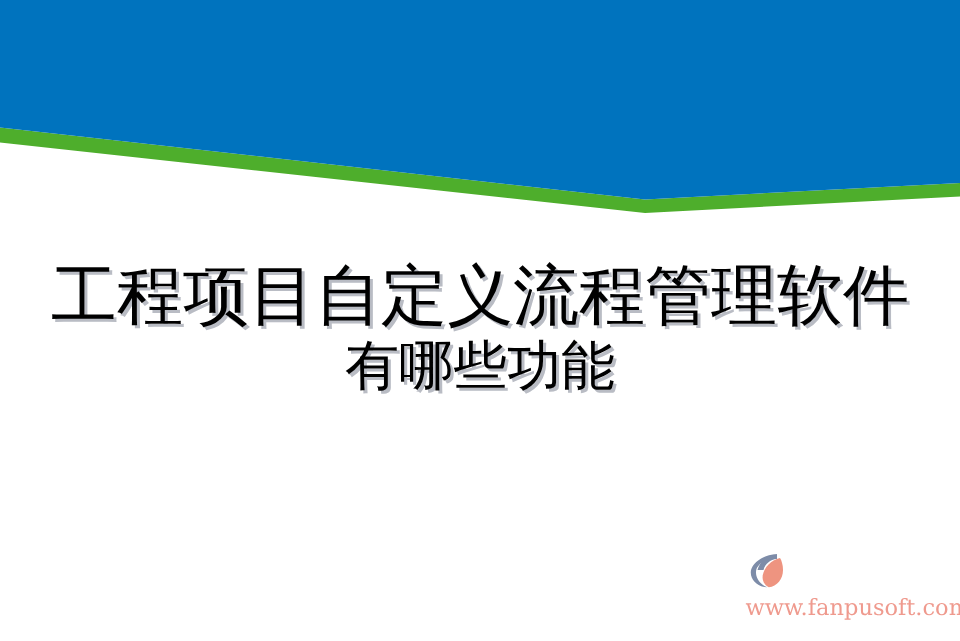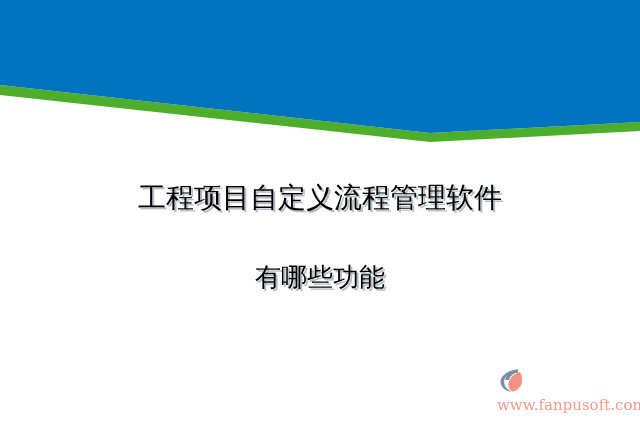--- a/index.html
+++ b/index.html
@@ -39,30 +39,29 @@
   
   #title-block {
     position: absolute;
     left: 0;
     top: 174px;
     width: 640px;
     text-align: center;
   }
   .title-line {
     font-family: "DejaVu Serif", "Liberation Serif", serif;
-    font-size: 28px;
+    font-size: 44px;
     line-height: 47px;
     color: #000000;
     letter-spacing: 0px;
     white-space: nowrap;
     text-shadow: 2px 2px 0 #b9bcc4;
   }
   .title-line.second {
-    font-size: 26px;
-    margin-top: 33px;
+    font-size: 36px;
   }
 
   
   #brand-logo {
     position: absolute;
     right: 8px;
     bottom: 8px;
     width: 136px;
     height: 55px;
   }

